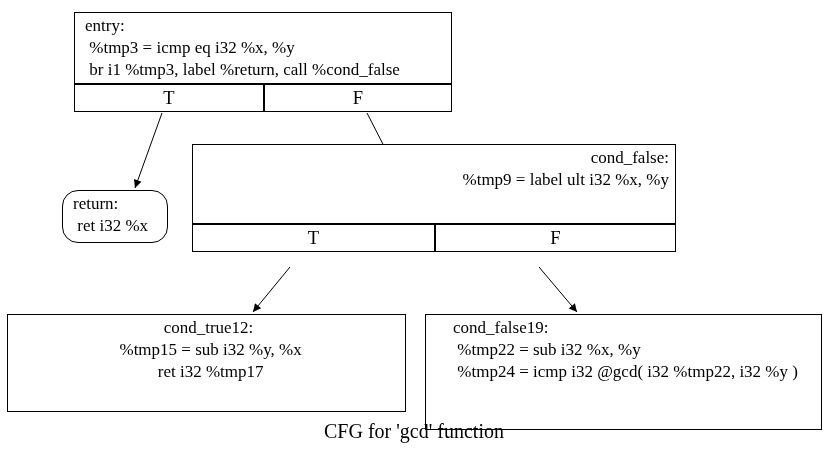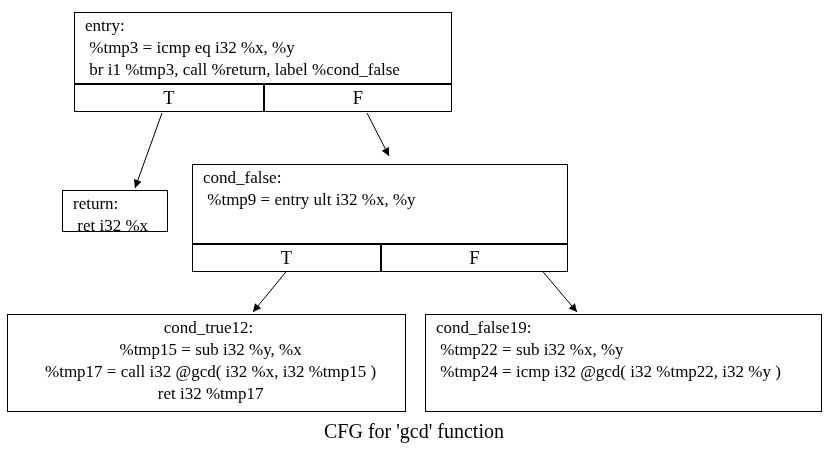--- a/index.html
+++ b/index.html
@@ -55,24 +55,24 @@
     display: flex;
     align-items: center;
     justify-content: center;
     font-size: 18.5px;
   }
   .port.f {
     border-left: 2px solid #000000;
   }
   
   .node-entry        { left: 74px;  top: 12px;  width: 378px; height: 100px; }
-  .node-return       { left: 62px;  top: 190px; width: 106px; height: 42px;  }
-  .node-cond-false   { left: 192px; top: 164px; width: 376px; height: 108px; }
+  .node-return       { left: 62px;  top: 190px; width: 106px; height: 53px; border-radius: 16px;  }
+  .node-cond-false   { left: 192px; top: 144px; width: 484px; height: 108px; text-align: right; }
   .node-cond-true12  { left: 7px;   top: 314px; width: 399px; height: 98px; text-align: center;  }
-  .node-cond-false19 { left: 425px; top: 314px; width: 397px; height: 98px;  }
+  .node-cond-false19 { left: 425px; top: 314px; width: 397px; height: 116px; align-items: center;  }
   .caption {
     position: absolute;
     left: 0;
     top: 420px;
     width: 828px;
     text-align: center;
     font-size: 20px;
     line-height: 23px;
   }
 </style>
@@ -98,51 +98,50 @@
     </g>
     <g>
       <line x1="539" y1="267" x2="577" y2="312" stroke="#000000" stroke-width="1" marker-end="url(#arrow)"></line>
     </g>
   </svg>
 
   <div class="node node-entry">
     <div class="label-sec">
       <div class="line">entry:</div>
       <div class="line"> %tmp3 = icmp eq i32 %x, %y</div>
-      <div class="line"> br i1 %tmp3, call %return, label %cond_false</div>
+      <div class="line"> br i1 %tmp3, label %return, call %cond_false</div>
     </div>
     <div class="ports">
       <div class="port t">T</div>
       <div class="port f">F</div>
     </div>
   </div>
 
   <div class="node node-return">
     <div class="label-sec">
       <div class="line">return:</div>
       <div class="line"> ret i32 %x</div>
     </div>
   </div>
 
   <div class="node node-cond-false">
     <div class="label-sec">
       <div class="line">cond_false:</div>
-      <div class="line"> %tmp9 = entry ult i32 %x, %y</div>
+      <div class="line"> %tmp9 = label ult i32 %x, %y</div>
     </div>
     <div class="ports">
       <div class="port t">T</div>
       <div class="port f">F</div>
     </div>
   </div>
 
   <div class="node node-cond-true12">
     <div class="label-sec">
       <div class="line">cond_true12:</div>
       <div class="line"> %tmp15 = sub i32 %y, %x</div>
-      <div class="line"> %tmp17 = call i32 @gcd( i32 %x, i32 %tmp15 )</div>
       <div class="line"> ret i32 %tmp17</div>
     </div>
   </div>
 
   <div class="node node-cond-false19">
     <div class="label-sec">
       <div class="line">cond_false19:</div>
       <div class="line"> %tmp22 = sub i32 %x, %y</div>
       <div class="line"> %tmp24 = icmp i32 @gcd( i32 %tmp22, i32 %y )</div>
     </div>

